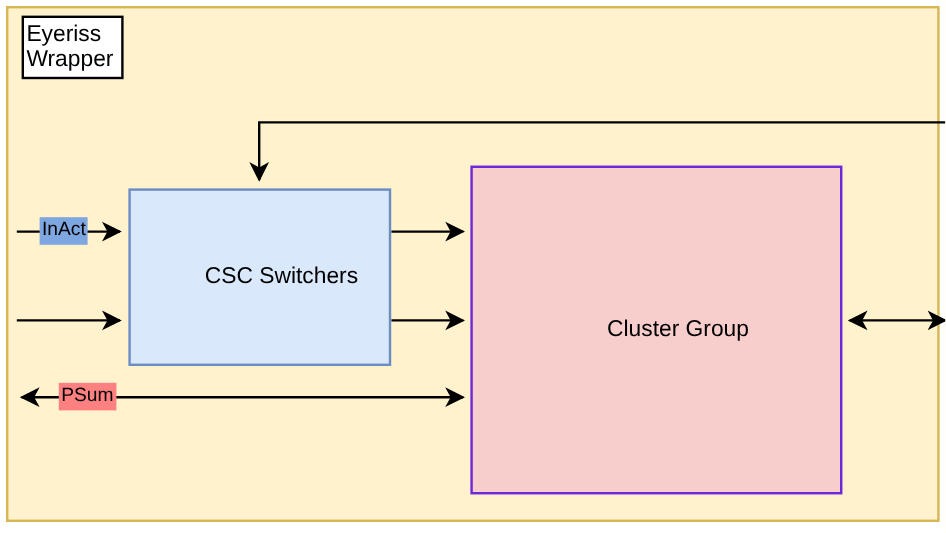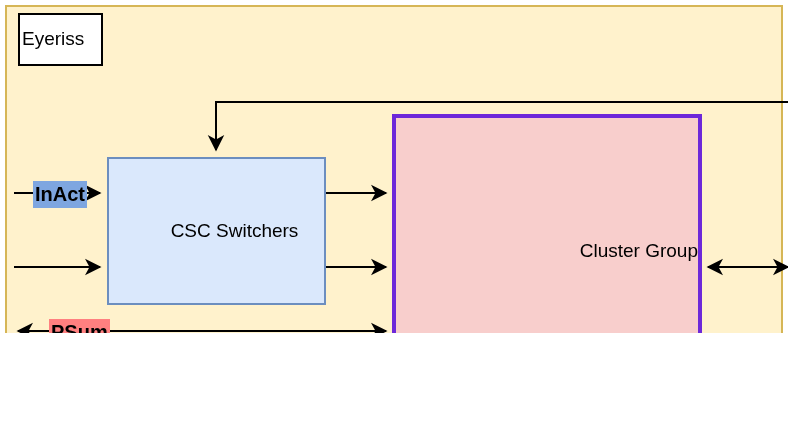--- a/index.html
+++ b/index.html
@@ -4,21 +4,21 @@
 <title>Eyeriss Wrapper Block Diagram</title>
 <style>
   html, body {
     margin: 0;
     padding: 0;
     background: #ffffff;
   }
   #stage {
     position: relative;
     width: 788px;
-    height: 333px;
+    height: 444px;
     overflow: hidden;
     font-family: "Liberation Sans", sans-serif;
     background: #ffffff;
   }
   
   .wrapper-canvas {
     position: absolute;
     left: 5px;
     top: 5px;
     width: 778px;
@@ -63,62 +63,61 @@
   .node-csc {
     left: 107px;
     top: 157px;
     width: 219px;
     height: 148px;
     background: #dae8fc;
     border: 2px solid #6c8ebf;
   }
   .node-cluster {
     left: 392px;
-    top: 114px;
+    top: 138px;
     width: 310px;
     height: 274px;
     background: #f8cecc;
-    border: 4px solid #6d28d9;
-    justify-content: flex-end;
+    border: 2px solid #6d28d9;
   }
 
   
   .edges {
     position: absolute;
     left: 0;
     top: 0;
     width: 788px;
     height: 444px;
     pointer-events: none;
   }
 
   
   .edge-label {
     position: absolute;
-    font-size: 20px;
+    font-size: 16px;
     color: #000000;
     line-height: 1;
     padding: 3px 2px 4px 2px;
     white-space: nowrap;
     box-sizing: border-box;
-    font-weight: bold;
   }
   .lbl-inact  { left: 33px;  top: 181px; background: #7ea6e0; }
   .lbl-weight { left: 21px;  top: 255px; background: #97d077; }
   .lbl-psum   { left: 49px;  top: 319px; background: #ff8080; }
 </style>
 </head>
 <body>
 
 <div id="stage">
 
   <div class="wrapper-canvas"></div>
 
   <div class="title-box">
     <span>Eyeriss</span>
+    <span>Wrapper</span>
   </div>
 
   <svg class="edges" viewBox="0 0 788 444" width="788" height="444" xmlns="http://www.w3.org/2000/svg">
     <defs>
       <marker id="arrowEnd" viewBox="0 0 12 12" refX="10" refY="6" markerWidth="9" markerHeight="9" orient="auto-start-reverse">
         <path d="M 0 0.5 L 11 6 L 0 11.5 L 3 6 Z" fill="#000000"></path>
       </marker>
       <marker id="arrowStart" viewBox="0 0 12 12" refX="10" refY="6" markerWidth="9" markerHeight="9" orient="auto-start-reverse">
         <path d="M 0 0.5 L 11 6 L 0 11.5 L 3 6 Z" fill="#000000"></path>
       </marker>

